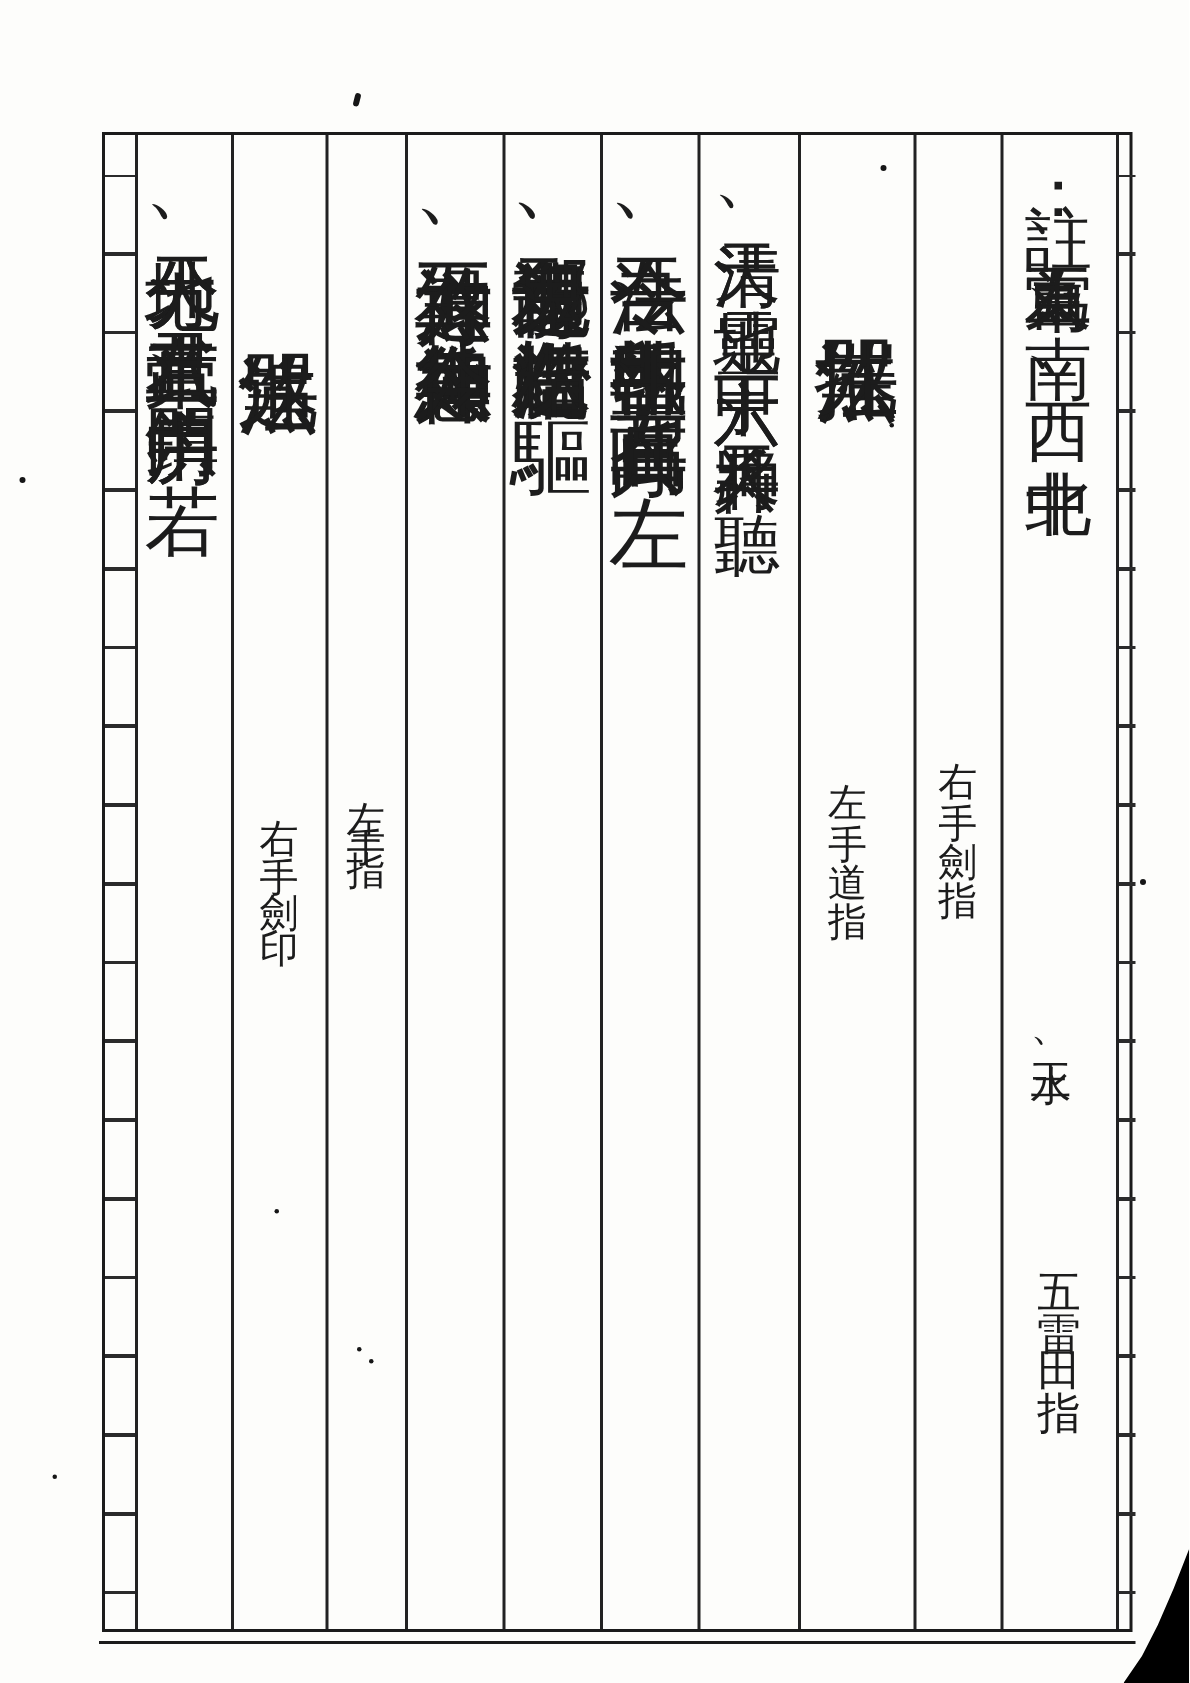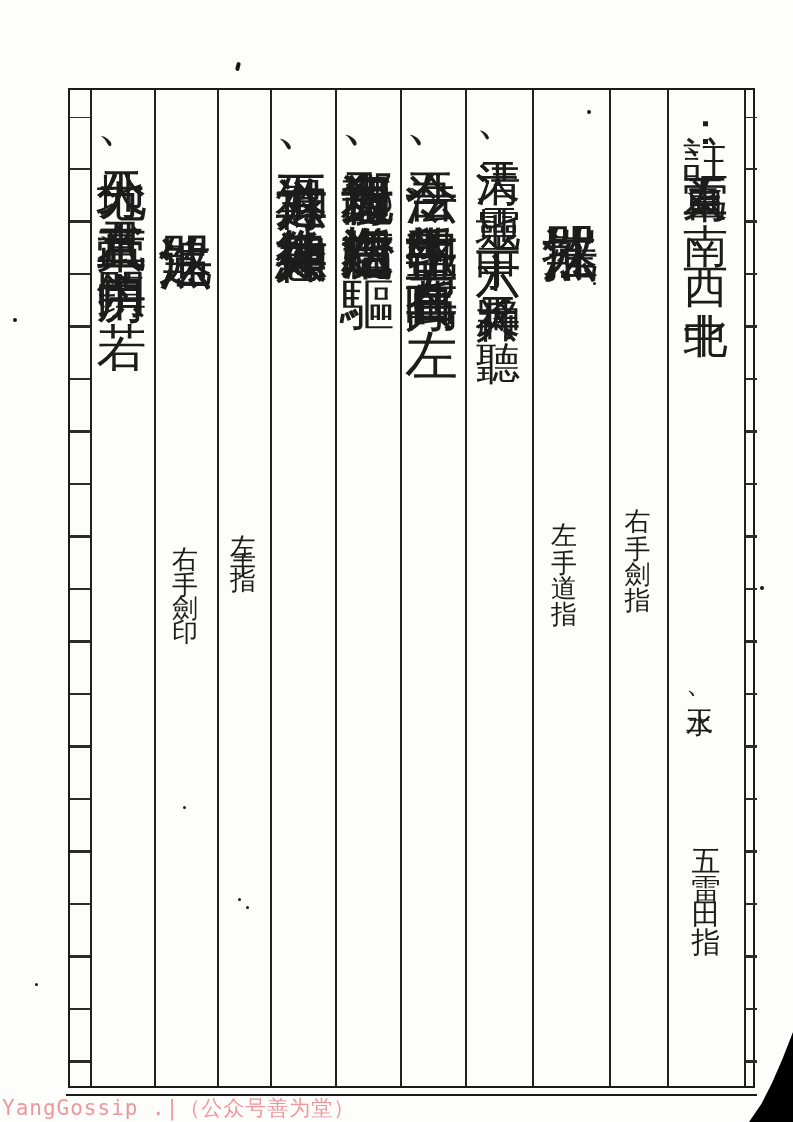--- a/index.html
+++ b/index.html
@@ -104,21 +104,20 @@
     </div>
     <div class="vblock" id="b-zhui-left" style="color: rgb(28, 28, 28);">
       <span class="vtext">右手劍印</span>
     </div>
 
     <div class="vblock" id="b-tianfen" style="color: rgb(28, 28, 28);">
       <span class="vtext">天分地分、真武上帝君、房中鎮房門、若</span>
     </div>
   </div>
 
-  <div id="watermark" style="color: rgb(239, 150, 156);">YangGossip .|（公众号善为堂）</div>
 
   <div id="corner-blob"></div>
 
   <div class="speck" style="left:236px;top:62px;width:4px;height:9px;border-radius:2px;transform:rotate(14deg)"></div>
   <div class="speck" style="left:587px;top:110px;width:4px;height:4px"></div>
   <div class="speck" style="left:593px;top:282px;width:3px;height:3px"></div>
   <div class="speck" style="left:13px;top:318px;width:4px;height:4px"></div>
   <div class="speck" style="left:760px;top:586px;width:4px;height:4px"></div>
   <div class="speck" style="left:238px;top:898px;width:3px;height:3px"></div>
   <div class="speck" style="left:246px;top:906px;width:3px;height:3px"></div>

